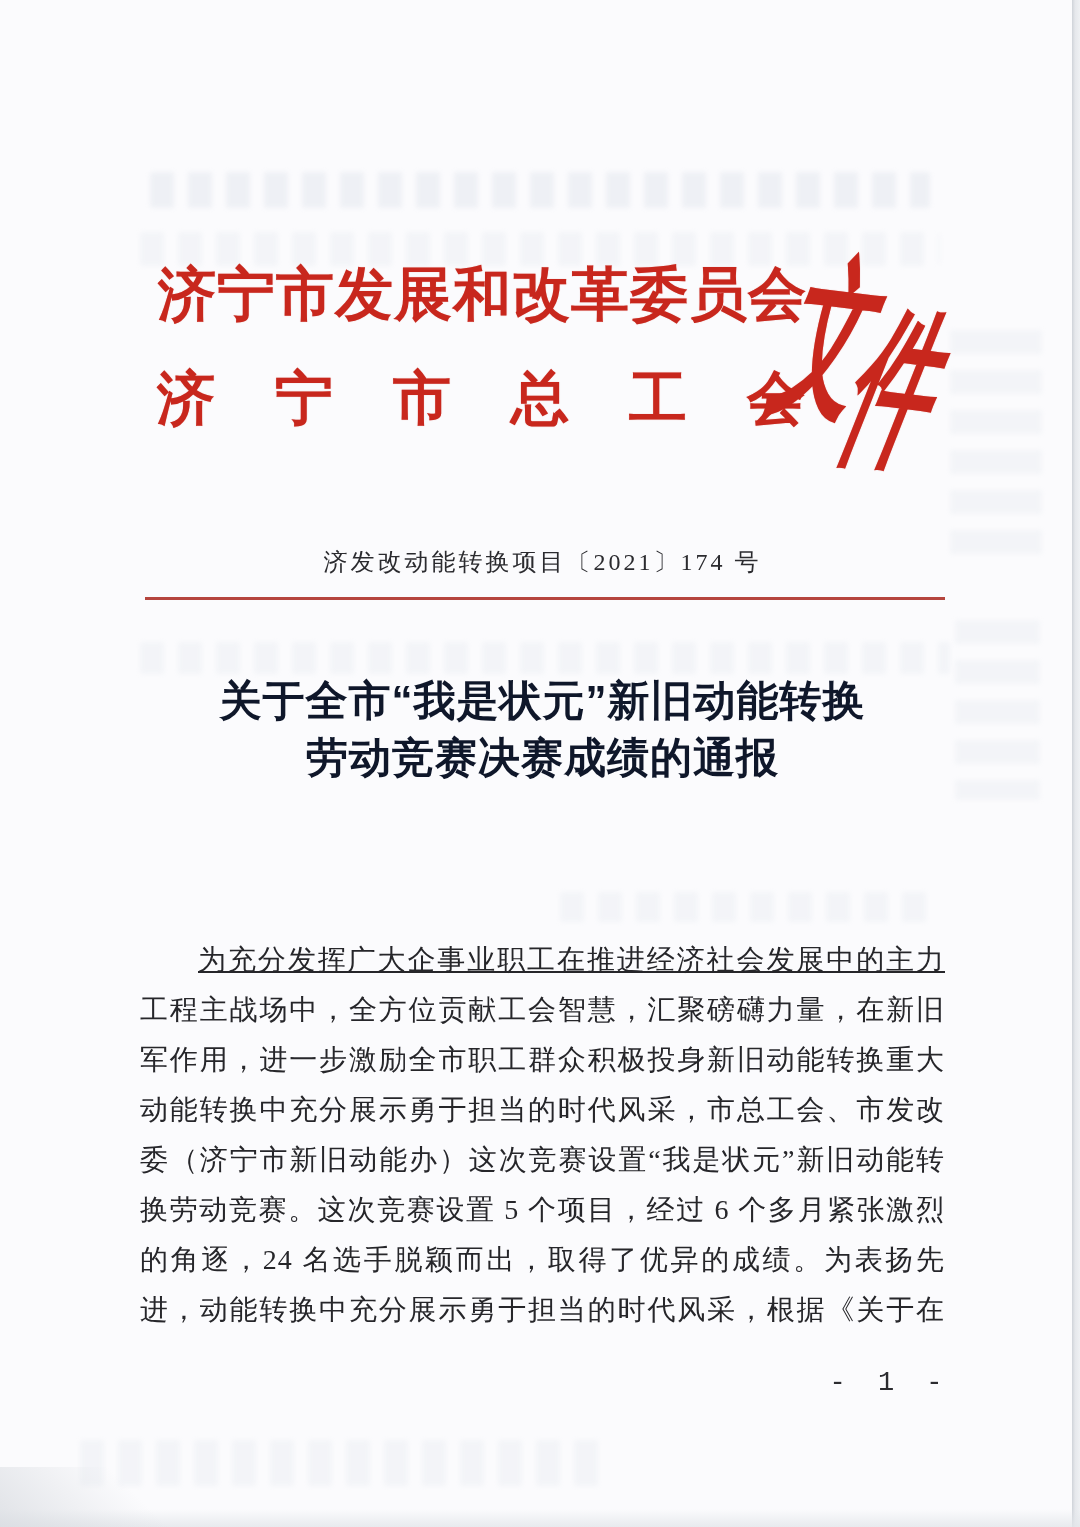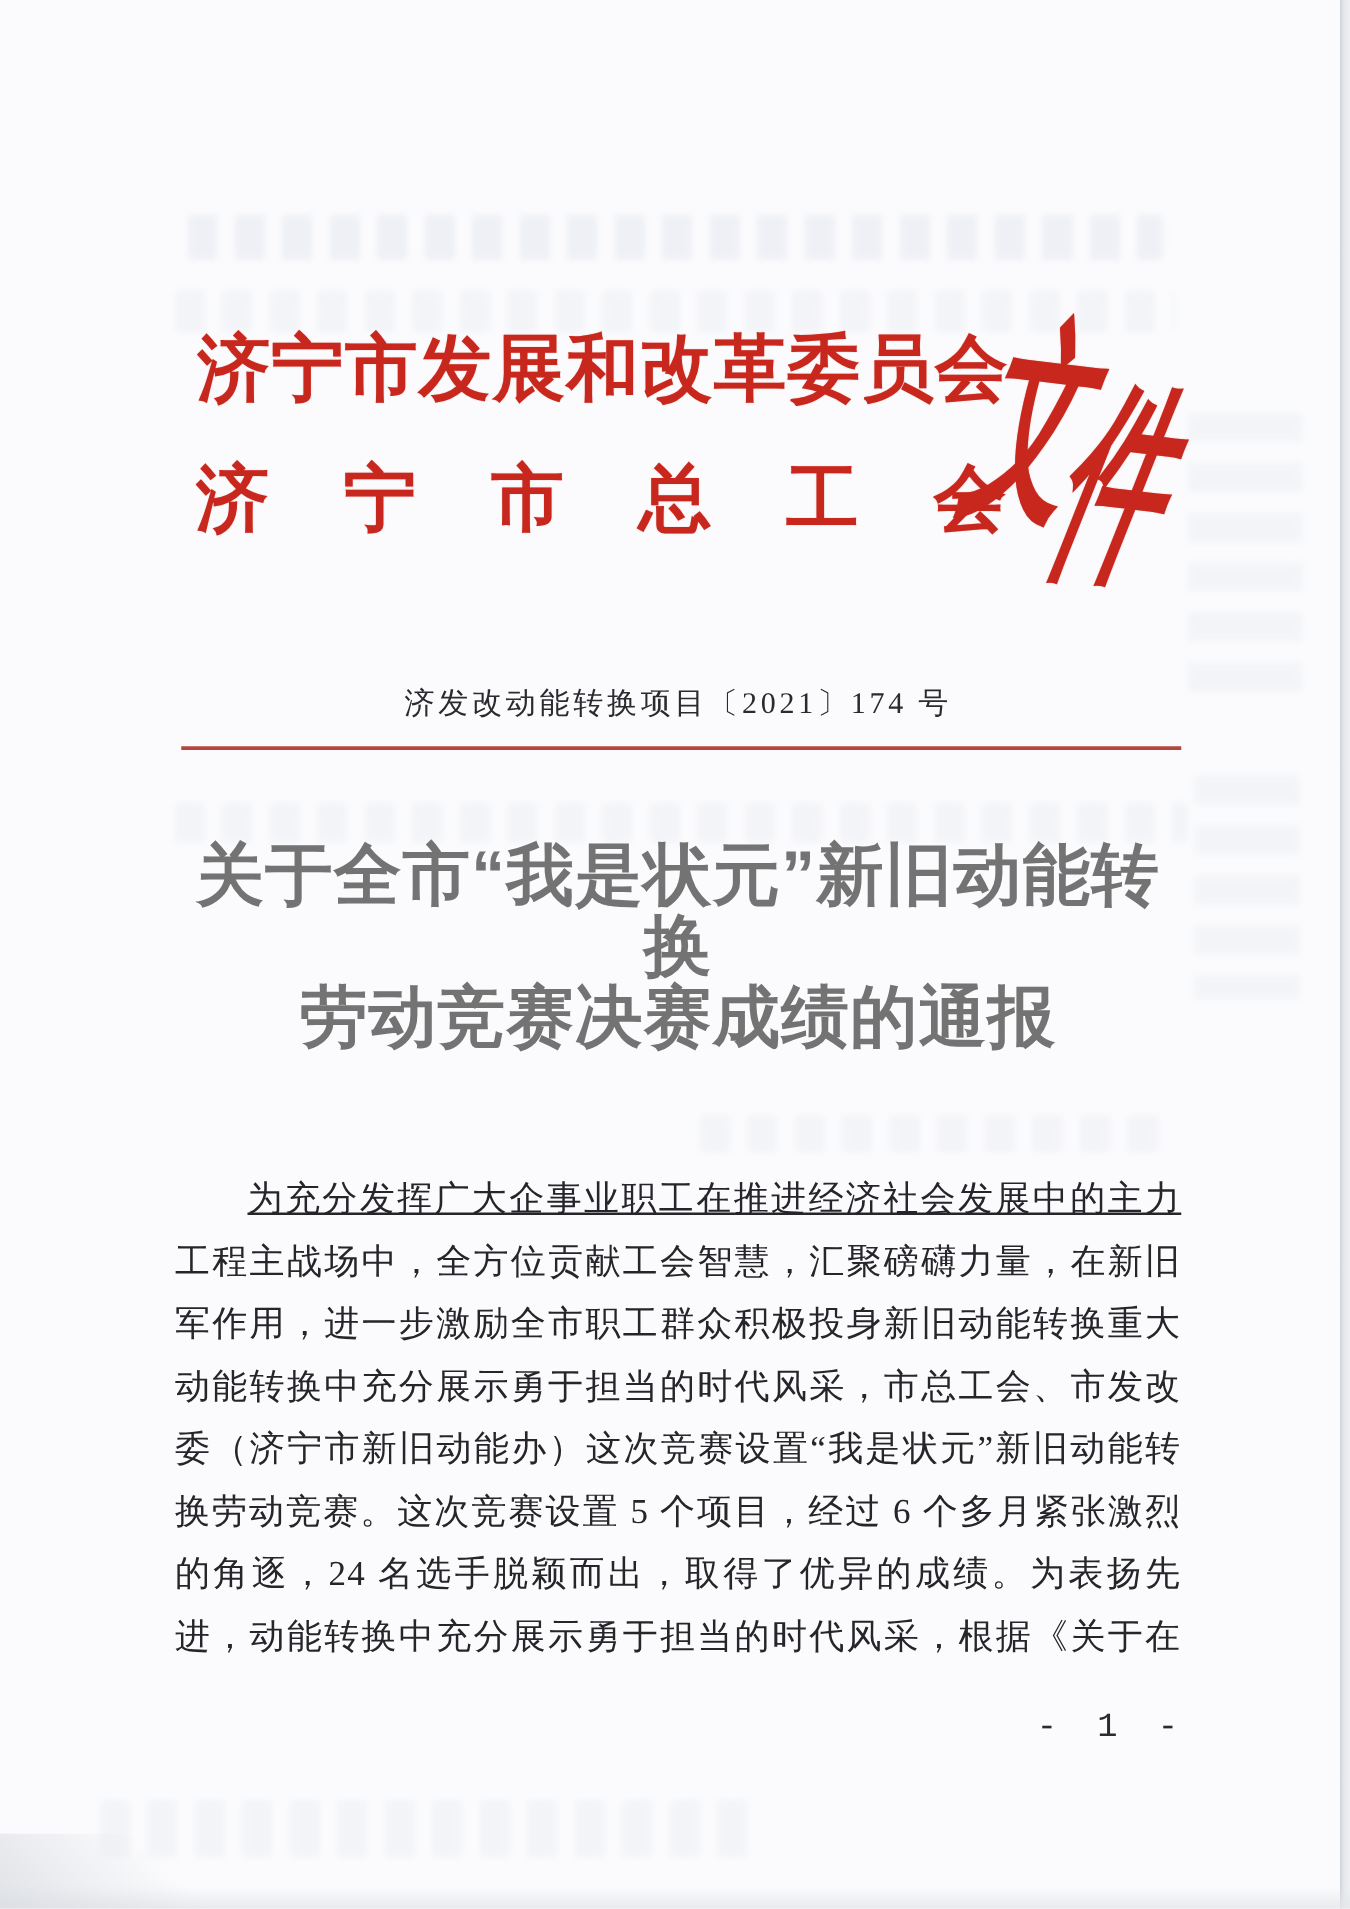--- a/index.html
+++ b/index.html
@@ -72,22 +72,22 @@
     font-size:24px; text-align:center; letter-spacing:3px;
     color:#2b2b2f; white-space:nowrap;
   }
   .redline {
     position:absolute; left:145px; top:597px; width:800px; height:3px;
     background:#b5453e;
   }
 
   .doctitle {
     position:absolute; left:140px; top:672px; width:805px;
-    font-size:54px; font-weight:bold; line-height:57px;
-    text-align:center; color:#737373; letter-spacing:1px;
+    font-size:42px; font-weight:bold; line-height:57px;
+    text-align:center; color:#0f172a; letter-spacing:1px;
     font-family:"Liberation Sans", sans-serif;
   }
 
   .textcol {
     position:absolute; left:140px; width:805px;
     font-size:28px; line-height:50px; color:#26262a;
     letter-spacing:1px;
   }
   .salutation { top:833px; }
   .paragraph  { top:935px; }

